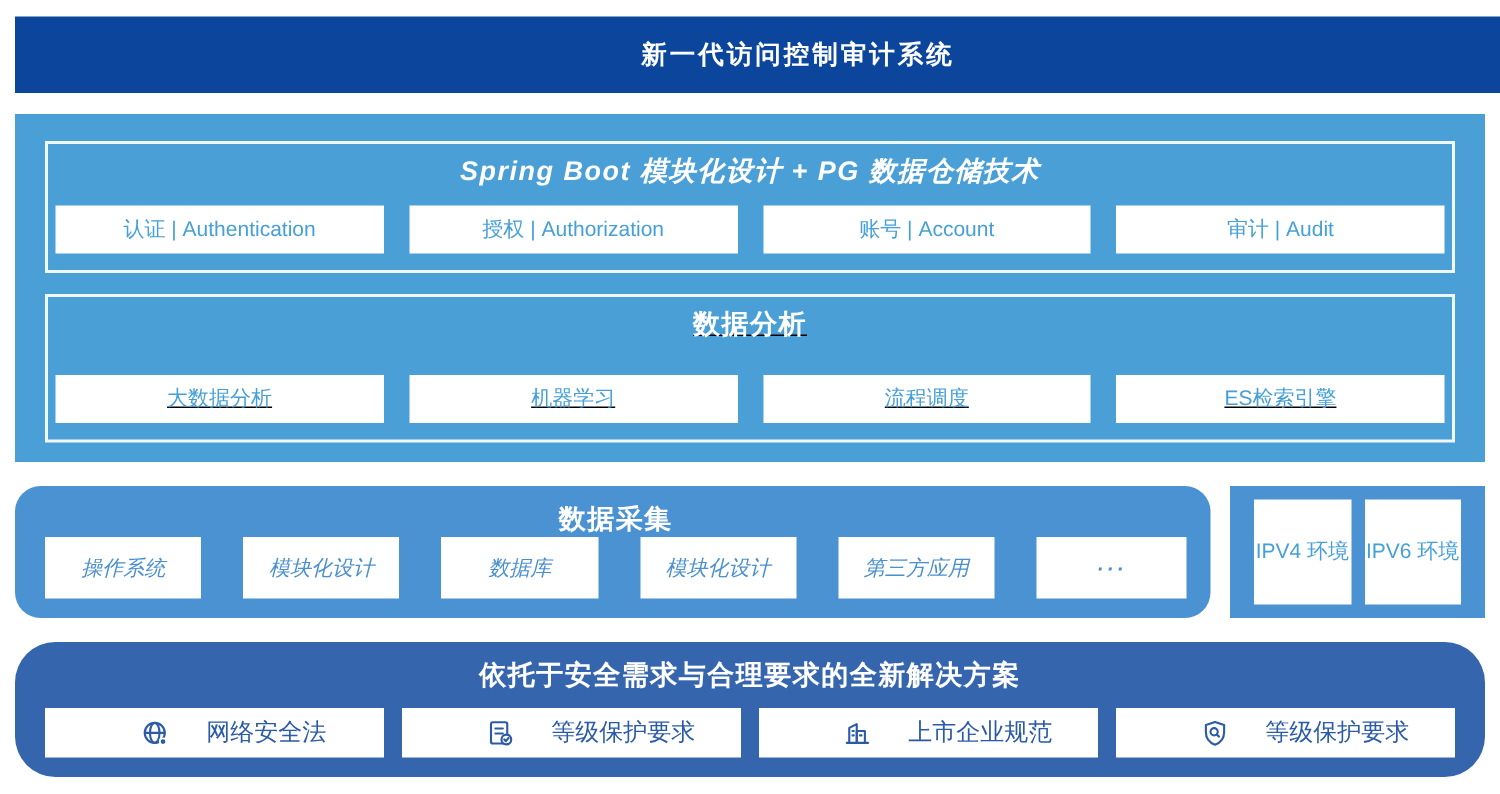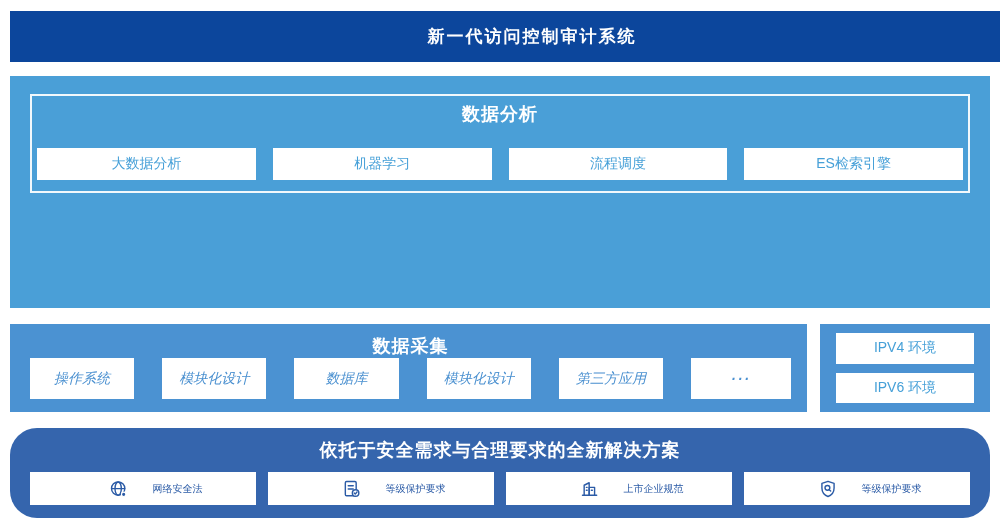--- a/index.html
+++ b/index.html
@@ -18,71 +18,80 @@
   .platform{
     position:absolute;left:10px;top:76px;width:980px;height:232px;
     background:var(--platform-bg,#4a9fd7);box-sizing:border-box;
     padding:18px 20px 12px;display:flex;flex-direction:column;gap:14px;
   }
   .sub-box{
     border:2px solid rgba(255,255,255,.92);box-sizing:border-box;
     padding:6px 5px 11px;display:flex;flex-direction:column;justify-content:space-between;
   }
   .sub-box.modules{height:88px;}
-  .sub-box.analysis{height:99px;}
+  .sub-box.analysis{height:99px;text-decoration:underline;}
   .sub-title{
     color:#fff;font-size:18px;font-weight:bold;text-align:center;letter-spacing:1px;
   }
   .sub-title.italic{font-style:italic;}
   .box-row{display:flex;gap:17px;height:32px;}
   .white-box{
     flex:1;background:#fff;display:flex;align-items:center;justify-content:center;
     font-size:14px;color:var(--box-text-light,#46a0d8);white-space:nowrap;
   }
   
   .mid-row{
     position:absolute;left:10px;top:324px;width:980px;height:88px;
     display:flex;gap:13px;
   }
   .collection{
     width:797px;background:var(--collection-bg,#4b92d2);box-sizing:border-box;
-    padding:10px 16px 13px 20px;display:flex;flex-direction:column;justify-content:space-between;
+    padding:10px 16px 13px 20px;display:flex;flex-direction:column;justify-content:space-between;border-radius:17px;
   }
   .collection .box-row{gap:28px;height:50px;font-style:italic;}
   .collection .white-box{color:var(--box-text-mid,#4a90d0);}
   .collection .white-box.ellipsis{flex:0 0 100px;letter-spacing:2px;font-weight:bold;}
   .network{
     flex:1;background:var(--collection-bg,#4b92d2);box-sizing:border-box;
-    padding:9px 16px;display:flex;flex-direction:column;gap:9px;
+    padding:9px 16px;display:flex;gap:9px;
   }
   .network .white-box{font-size:14px;}
   
   .solution{
     position:absolute;left:10px;top:428px;width:980px;height:90px;
     background:var(--solution-bg,#3565ad);box-sizing:border-box;
     padding:10px 20px 13px;display:flex;flex-direction:column;justify-content:space-between;border-radius:27px;
   }
   .solution .box-row{gap:12px;height:33px;}
   .solution .white-box{
-    color:var(--box-text-dark,#2b5ba6);gap:24px;font-size:10px;padding-left:25px;
+    color:var(--box-text-dark,#2b5ba6);gap:24px;font-size:16px;padding-left:25px;
   }
   .icon{display:inline-flex;width:20px;height:20px;flex:0 0 20px;}
   .icon svg{width:20px;height:20px;stroke:currentColor;fill:none;stroke-width:1.7;stroke-linecap:round;stroke-linejoin:round;}
 </style>
 </head>
 <body>
 
 <div class="page">
 
   <div class="banner">
     <span>新一代访问控制审计系统</span>
   </div>
 
   <div class="platform">
 
+    <div class="sub-box modules">
+      <div class="sub-title italic">Spring Boot 模块化设计 + PG 数据仓储技术</div>
+      <div class="box-row">
+        <div class="white-box">认证 | Authentication</div>
+        <div class="white-box">授权 | Authorization</div>
+        <div class="white-box">账号 | Account</div>
+        <div class="white-box">审计 | Audit</div>
+      </div>
+    </div>
 
     <div class="sub-box analysis">
       <div class="sub-title">数据分析</div>
       <div class="box-row">
         <div class="white-box">大数据分析</div>
         <div class="white-box">机器学习</div>
         <div class="white-box">流程调度</div>
         <div class="white-box">ES检索引擎</div>
       </div>
     </div>

